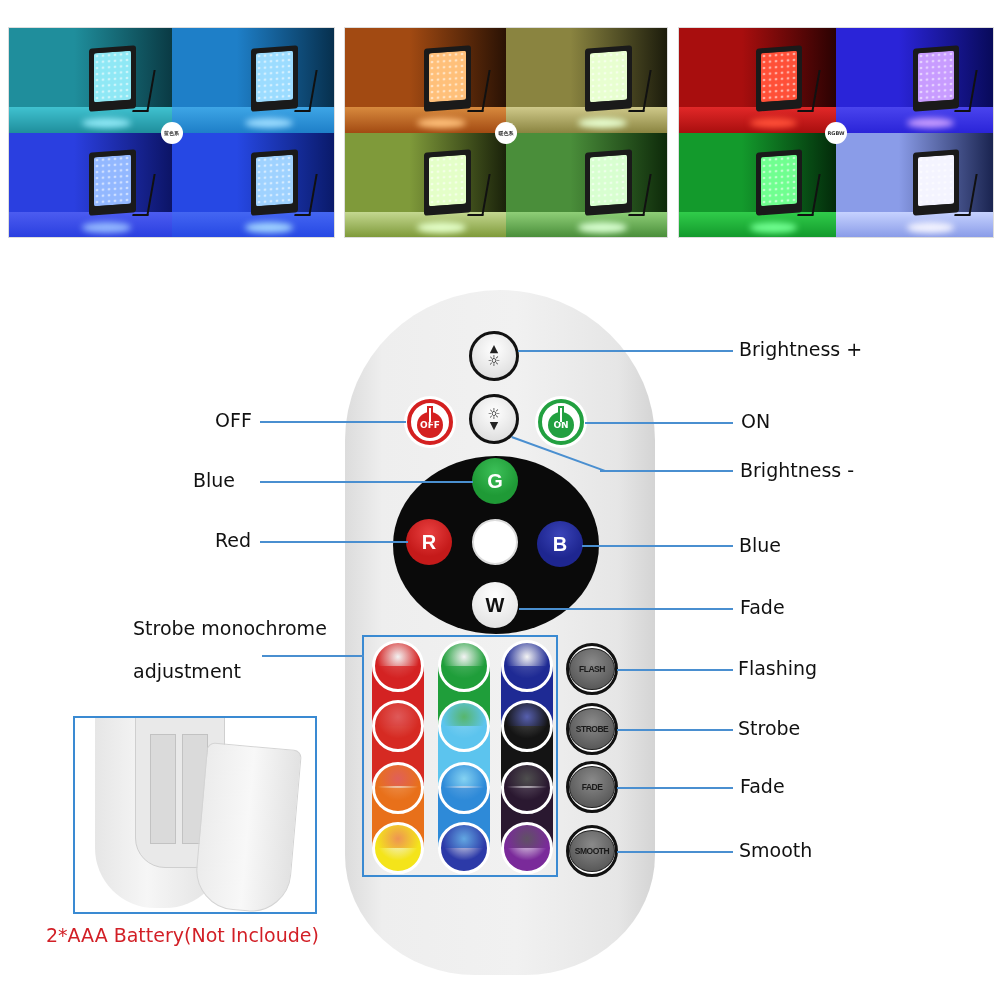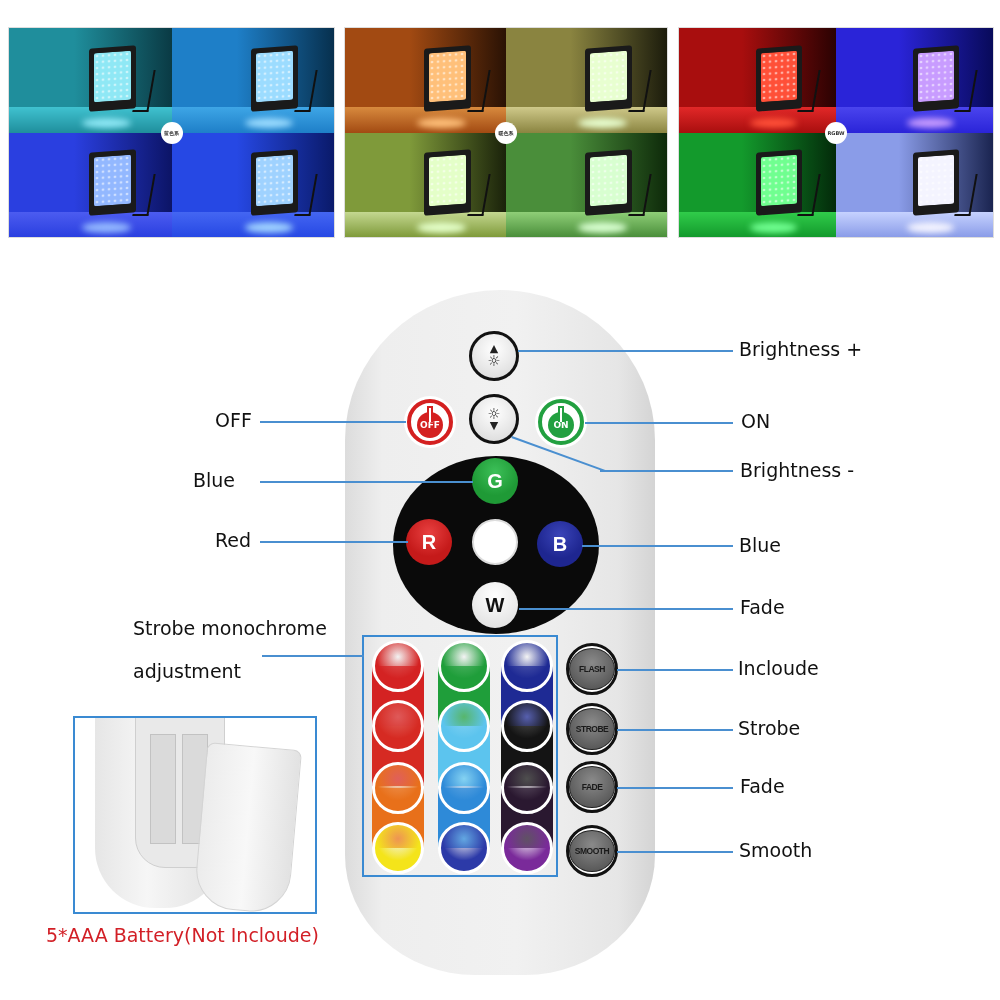--- a/index.html
+++ b/index.html
@@ -252,27 +252,27 @@
 <div class="label" style="left:193px; top:469px;">Blue</div>
 <div class="label" style="left:215px; top:529px;">Red</div>
 <div class="label" style="left:133px; top:617px;">Strobe monochrome</div>
 <div class="label" style="left:133px; top:660px;">adjustment</div>
 
 <div class="label" style="left:739px; top:338px;">Brightness +</div>
 <div class="label" style="left:741px; top:410px;">ON</div>
 <div class="label" style="left:740px; top:459px;">Brightness -</div>
 <div class="label" style="left:739px; top:534px;">Blue</div>
 <div class="label" style="left:740px; top:596px;">Fade</div>
-<div class="label" style="left:738px; top:657px;">Incloude</div>
+<div class="label" style="left:738px; top:657px;">Flashing</div>
 <div class="label" style="left:738px; top:717px;">Strobe</div>
 <div class="label" style="left:740px; top:775px;">Fade</div>
 <div class="label" style="left:739px; top:839px;">Smooth</div>
 
 <div class="inset">
   <div class="body">
     <div class="compart">
       <div class="cell" style="left:14px;"></div>
       <div class="cell" style="left:46px;"></div>
     </div>
   </div>
   <div class="lid"></div>
 </div>
-<div class="caption">5*AAA Battery(Not Incloude)</div>
+<div class="caption">2*AAA Battery(Not Incloude)</div>
 
 </body></html>

